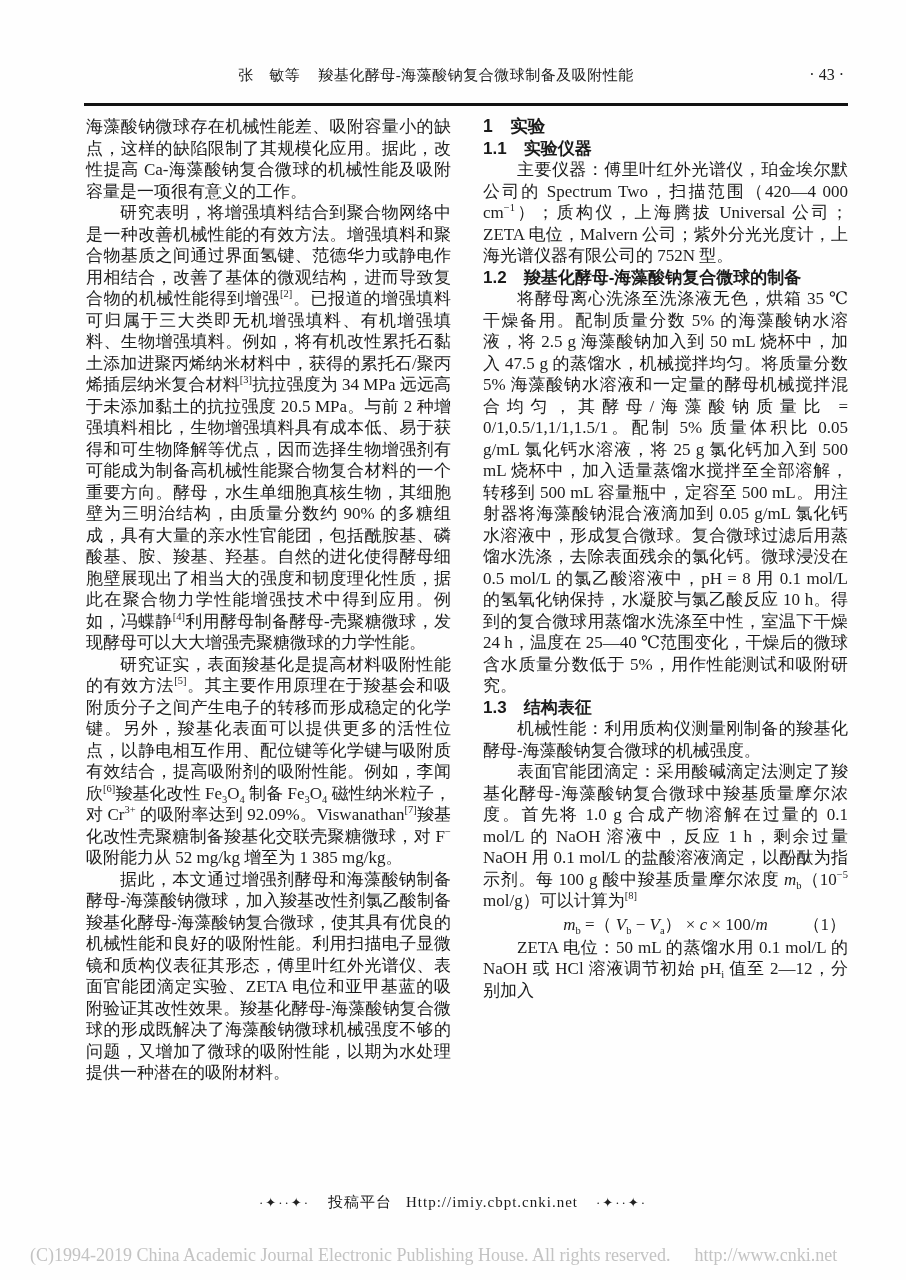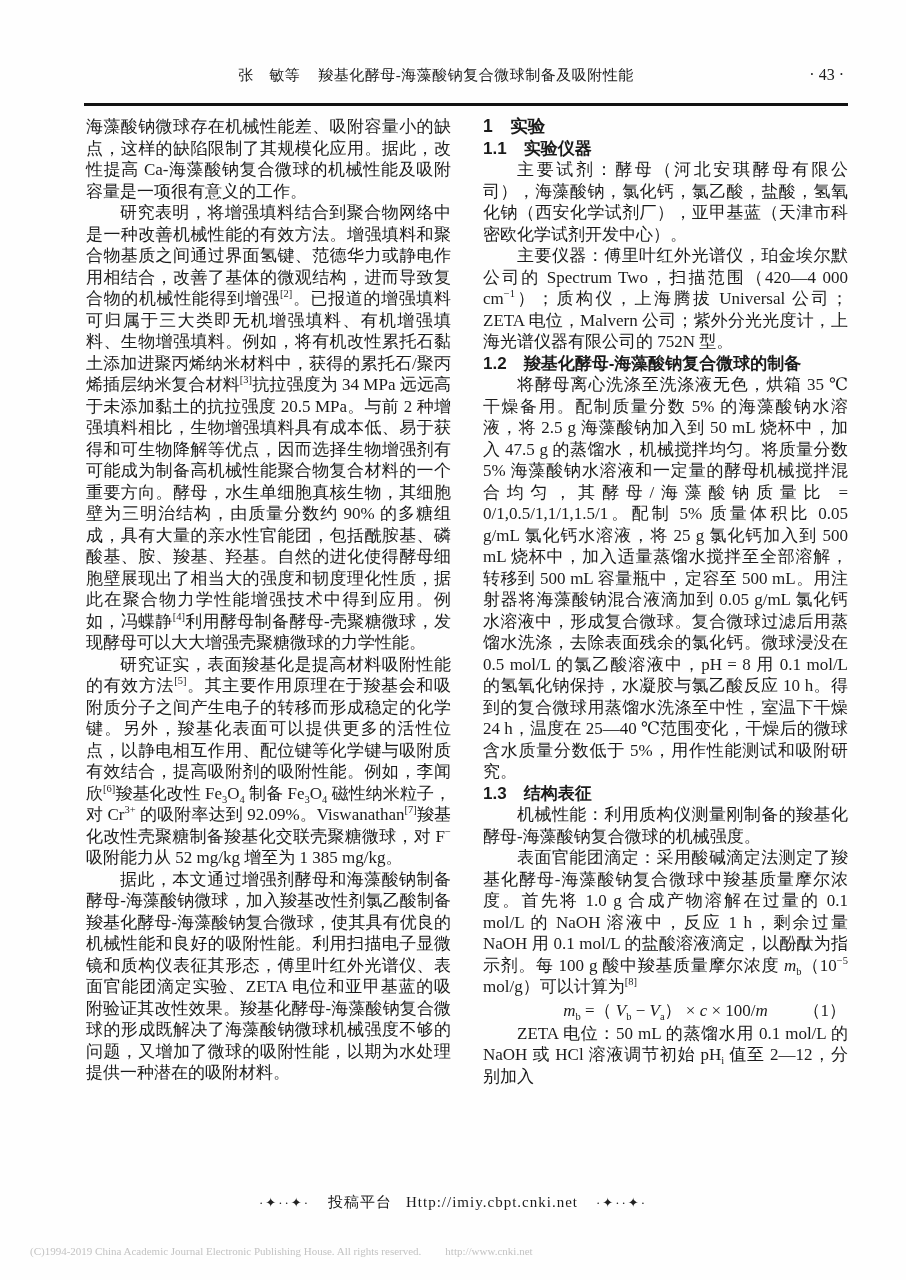--- a/index.html
+++ b/index.html
@@ -46,21 +46,21 @@
   
   .submit-line{
     position:absolute;top:1193px;left:0;width:906px;text-align:center;
     font-size:15px;letter-spacing:1px;white-space:nowrap;
   }
   .submit-line .deco{color:#222;font-size:13px;letter-spacing:2px;}
   .submit-line .plat{margin:0 14px 0 18px;}
   .submit-line .url{margin-right:18px;font-family:"Liberation Serif",serif;}
   .copyright{
     position:absolute;top:1245px;left:30px;width:860px;
-    color:#c3c3c3;font-size:11px;white-space:nowrap;
+    color:#c3c3c3;font-size:18px;white-space:nowrap;
     font-family:"Liberation Serif","DejaVu Serif",serif;
   }
   .copyright .cp-url{margin-left:24px;}
 </style>
 </head>
 <body>
 
 <div class="page">
 
   <div class="running-head">
@@ -74,21 +74,20 @@
     <section class="col">
       <p class="noindent">海藻酸钠微球存在机械性能差、吸附容量小的缺点，这样的缺陷限制了其规模化应用。据此，改性提高 Ca-海藻酸钠复合微球的机械性能及吸附容量是一项很有意义的工作。</p>
       <p>研究表明，将增强填料结合到聚合物网络中是一种改善机械性能的有效方法。增强填料和聚合物基质之间通过界面氢键、范德华力或静电作用相结合，改善了基体的微观结构，进而导致复合物的机械性能得到增强<sup>[2]</sup>。已报道的增强填料可归属于三大类即无机增强填料、有机增强填料、生物增强填料。例如，将有机改性累托石黏土添加进聚丙烯纳米材料中，获得的累托石/聚丙烯插层纳米复合材料<sup>[3]</sup>抗拉强度为 34 MPa 远远高于未添加黏土的抗拉强度 20.5 MPa。与前 2 种增强填料相比，生物增强填料具有成本低、易于获得和可生物降解等优点，因而选择生物增强剂有可能成为制备高机械性能聚合物复合材料的一个重要方向。酵母，水生单细胞真核生物，其细胞壁为三明治结构，由质量分数约 90% 的多糖组成，具有大量的亲水性官能团，包括酰胺基、磷酸基、胺、羧基、羟基。自然的进化使得酵母细胞壁展现出了相当大的强度和韧度理化性质，据此在聚合物力学性能增强技术中得到应用。例如，冯蝶静<sup>[4]</sup>利用酵母制备酵母-壳聚糖微球，发现酵母可以大大增强壳聚糖微球的力学性能。</p>
       <p>研究证实，表面羧基化是提高材料吸附性能的有效方法<sup>[5]</sup>。其主要作用原理在于羧基会和吸附质分子之间产生电子的转移而形成稳定的化学键。另外，羧基化表面可以提供更多的活性位点，以静电相互作用、配位键等化学键与吸附质有效结合，提高吸附剂的吸附性能。例如，李闻欣<sup>[6]</sup>羧基化改性 Fe<sub>3</sub>O<sub>4</sub> 制备 Fe<sub>3</sub>O<sub>4</sub> 磁性纳米粒子，对 Cr<sup>3+</sup> 的吸附率达到 92.09%。Viswanathan<sup>[7]</sup>羧基化改性壳聚糖制备羧基化交联壳聚糖微球，对 F<sup>−</sup> 吸附能力从 52 mg/kg 增至为 1 385 mg/kg。</p>
       <p>据此，本文通过增强剂酵母和海藻酸钠制备酵母-海藻酸钠微球，加入羧基改性剂氯乙酸制备羧基化酵母-海藻酸钠复合微球，使其具有优良的机械性能和良好的吸附性能。利用扫描电子显微镜和质构仪表征其形态，傅里叶红外光谱仪、表面官能团滴定实验、ZETA 电位和亚甲基蓝的吸附验证其改性效果。羧基化酵母-海藻酸钠复合微球的形成既解决了海藻酸钠微球机械强度不够的问题，又增加了微球的吸附性能，以期为水处理提供一种潜在的吸附材料。</p>
     </section>
 
     <section class="col">
       <h3 class="sec-main">1　实验</h3>
       <h3>1.1　实验仪器</h3>
-      <p>主要试剂：酵母（河北安琪酵母有限公司），海藻酸钠，氯化钙，氯乙酸，盐酸，氢氧化钠（西安化学试剂厂），亚甲基蓝（天津市科密欧化学试剂开发中心）。</p>
       <p>主要仪器：傅里叶红外光谱仪，珀金埃尔默公司的 Spectrum Two，扫描范围（420—4 000 cm<sup>−1</sup>）；质构仪，上海腾拔 Universal 公司；ZETA 电位，Malvern 公司；紫外分光光度计，上海光谱仪器有限公司的 752N 型。</p>
       <h3>1.2　羧基化酵母-海藻酸钠复合微球的制备</h3>
       <p>将酵母离心洗涤至洗涤液无色，烘箱 35 ℃干燥备用。配制质量分数 5% 的海藻酸钠水溶液，将 2.5 g 海藻酸钠加入到 50 mL 烧杯中，加入 47.5 g 的蒸馏水，机械搅拌均匀。将质量分数 5% 海藻酸钠水溶液和一定量的酵母机械搅拌混合均匀，其酵母/海藻酸钠质量比 = 0/1,0.5/1,1/1,1.5/1。配制 5% 质量体积比 0.05 g/mL 氯化钙水溶液，将 25 g 氯化钙加入到 500 mL 烧杯中，加入适量蒸馏水搅拌至全部溶解，转移到 500 mL 容量瓶中，定容至 500 mL。用注射器将海藻酸钠混合液滴加到 0.05 g/mL 氯化钙水溶液中，形成复合微球。复合微球过滤后用蒸馏水洗涤，去除表面残余的氯化钙。微球浸没在 0.5 mol/L 的氯乙酸溶液中，pH = 8 用 0.1 mol/L 的氢氧化钠保持，水凝胶与氯乙酸反应 10 h。得到的复合微球用蒸馏水洗涤至中性，室温下干燥 24 h，温度在 25—40 ℃范围变化，干燥后的微球含水质量分数低于 5%，用作性能测试和吸附研究。</p>
       <h3>1.3　结构表征</h3>
       <p>机械性能：利用质构仪测量刚制备的羧基化酵母-海藻酸钠复合微球的机械强度。</p>
       <p>表面官能团滴定：采用酸碱滴定法测定了羧基化酵母-海藻酸钠复合微球中羧基质量摩尔浓度。首先将 1.0 g 合成产物溶解在过量的 0.1 mol/L 的 NaOH 溶液中，反应 1 h，剩余过量 NaOH 用 0.1 mol/L 的盐酸溶液滴定，以酚酞为指示剂。每 100 g 酸中羧基质量摩尔浓度 <i>m</i><sub>b</sub>（10<sup>−5</sup> mol/g）可以计算为<sup>[8]</sup></p>
       <p class="eq-row">
         <span><i>m</i><sub>b</sub> =（ <i>V</i><sub>b</sub> − <i>V</i><sub>a</sub>） × <i>c</i> × 100/<i>m</i></span>
         <span class="eq-num">（1）</span>
       </p>

